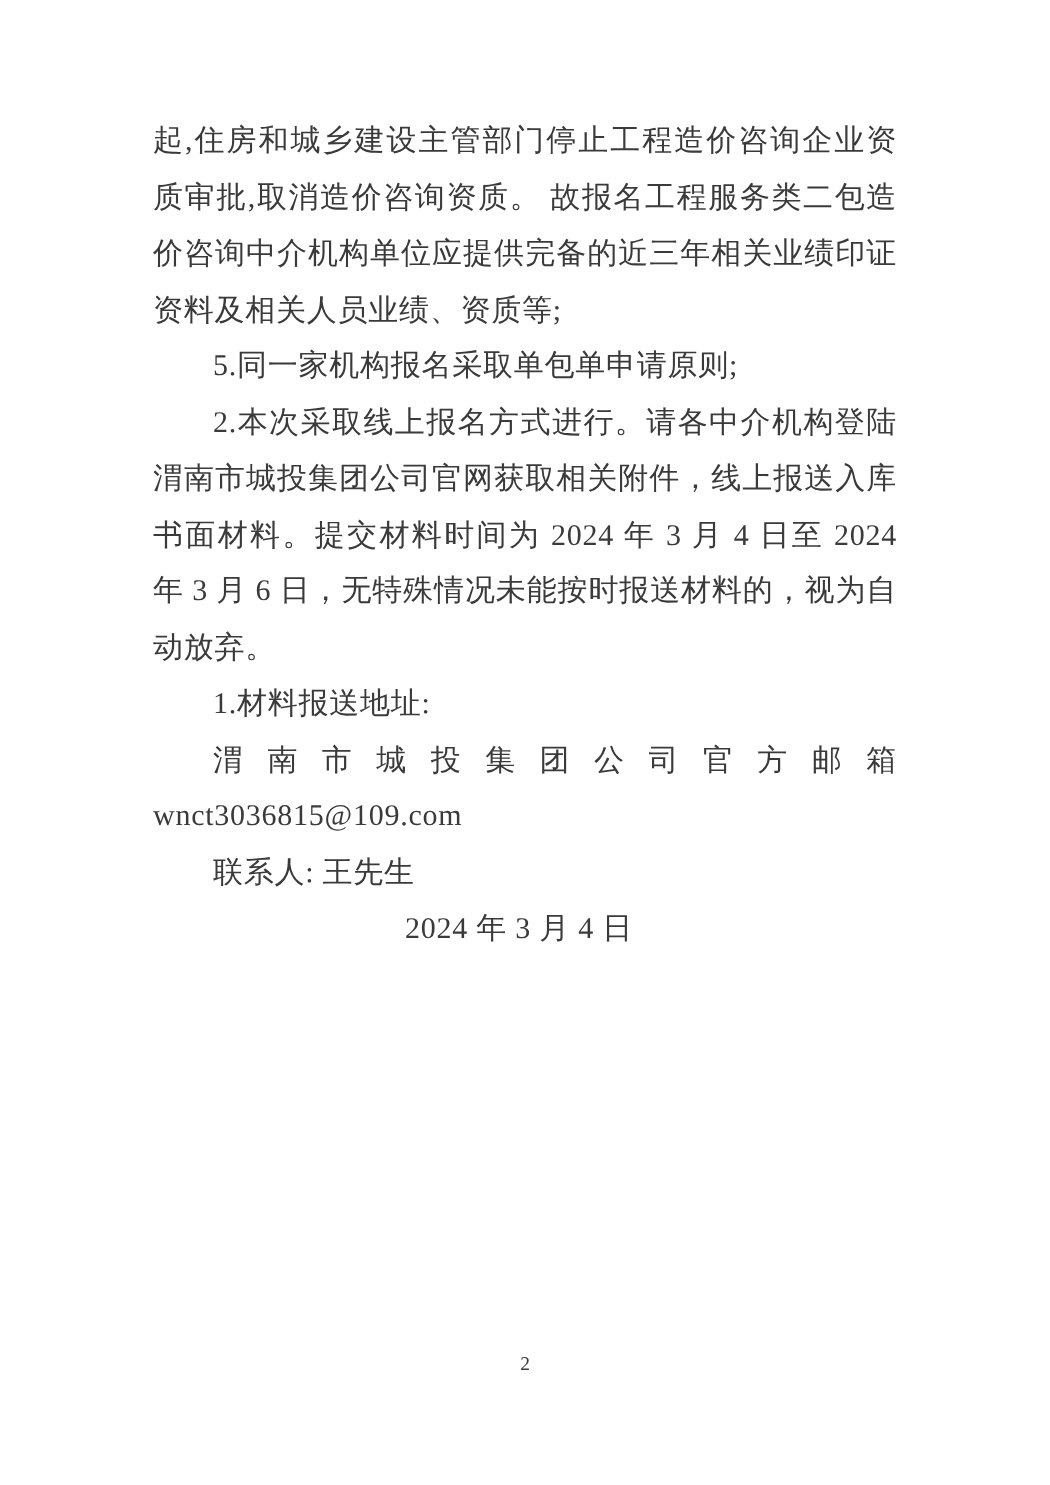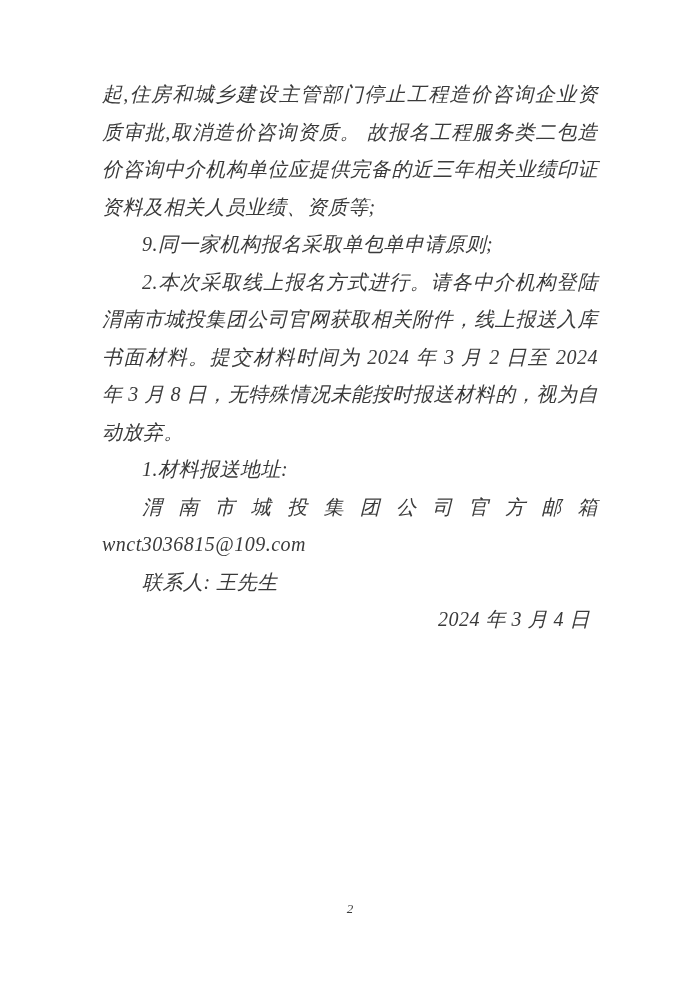--- a/index.html
+++ b/index.html
@@ -1,15 +1,15 @@
 <!DOCTYPE html>
 <html lang="zh"><head>
 <meta charset="utf-8">
 <style>
-  * { margin: 0; padding: 0; box-sizing: border-box; font-style: italic; }
+  * { margin: 0; padding: 0; box-sizing: border-box; }
   html, body {
     width: 700px;
     background: #ffffff;
     font-family: "Liberation Serif", "DejaVu Serif", serif;
   }
   .page {
     position: relative;
     width: 700px;
     height: 990px;
     background: #ffffff;
@@ -23,43 +23,43 @@
     font-size: 20px;
     line-height: 37.5px;
     color: #3a3a3a;
     text-align: justify;
     letter-spacing: 0.5px;
   }
   .content p { margin: 0; }
   .content p.indent { text-indent: 2em; }
   .date-line {
     margin-top: 62px;
-    text-align: right;
+    text-align: center;
     padding-right: 8px;
     text-indent: 0;
   }
   .footer {
     position: absolute;
     top: 901px;
     left: 0;
     width: 700px;
     text-align: center;
     font-size: 13px;
     line-height: 16px;
     color: #3a3a3a;
   }
 </style>
 </head>
 <body>
 
 <div class="page">
   <div class="content">
     <p>起,住房和城乡建设主管部门停止工程造价咨询企业资质审批,取消造价咨询资质。 故报名工程服务类二包造价咨询中介机构单位应提供完备的近三年相关业绩印证资料及相关人员业绩、资质等;</p>
-    <p class="indent">9.同一家机构报名采取单包单申请原则;</p>
-    <p class="indent">2.本次采取线上报名方式进行。请各中介机构登陆渭南市城投集团公司官网获取相关附件，线上报送入库书面材料。提交材料时间为 2024 年 3 月 2 日至 2024 年 3 月 8 日，无特殊情况未能按时报送材料的，视为自动放弃。</p>
+    <p class="indent">5.同一家机构报名采取单包单申请原则;</p>
+    <p class="indent">2.本次采取线上报名方式进行。请各中介机构登陆渭南市城投集团公司官网获取相关附件，线上报送入库书面材料。提交材料时间为 2024 年 3 月 4 日至 2024 年 3 月 6 日，无特殊情况未能按时报送材料的，视为自动放弃。</p>
     <p class="indent">1.材料报送地址:</p>
     <p class="indent">渭南市城投集团公司官方邮箱 wnct3036815@109.com</p>
     <p class="indent">联系人: 王先生</p>
     <p class="date-line">2024 年 3 月 4 日</p>
   </div>
   <div class="footer">
     <span>2</span>
   </div>
 </div>
 

